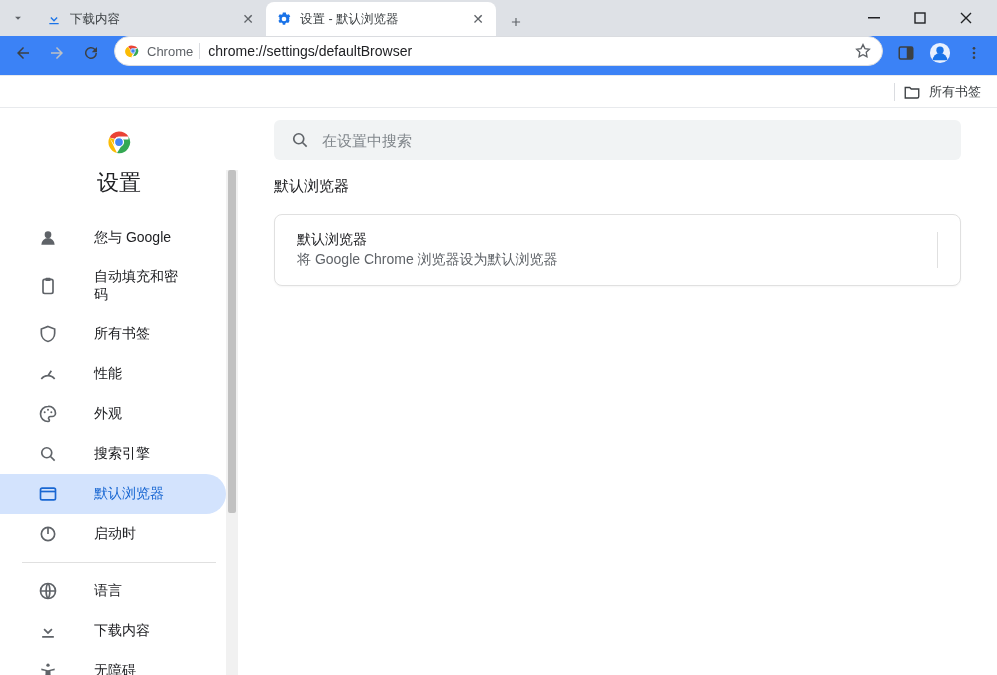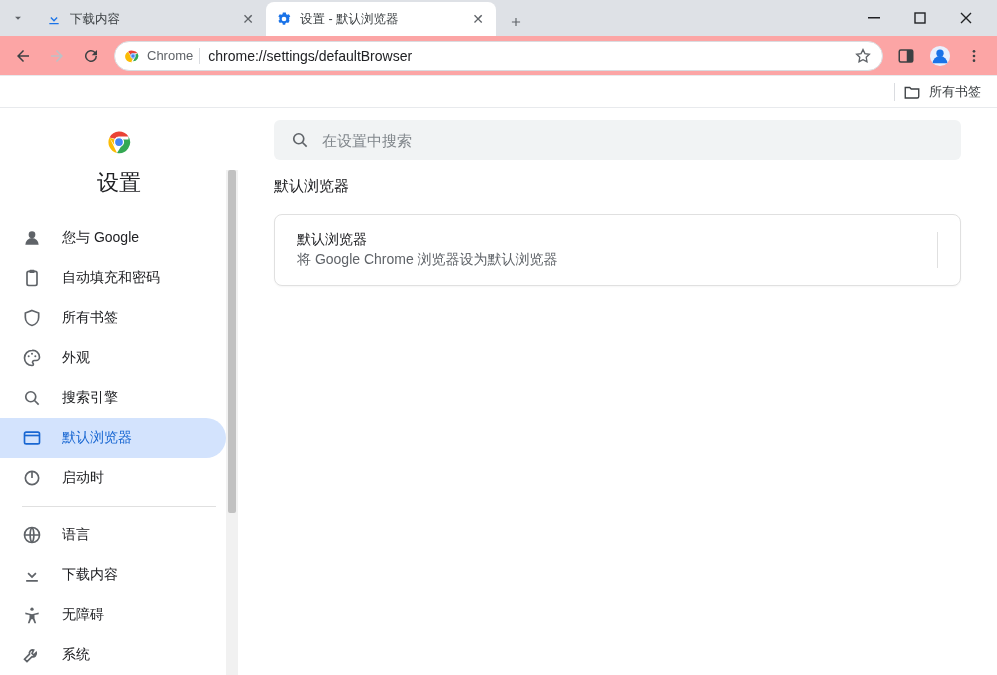--- a/index.html
+++ b/index.html
@@ -11,40 +11,40 @@
     .tab { height: 34px; width: 230px; display: flex; align-items: center; padding: 0 10px; font-size: 12.5px; color: #3c4043; gap: 8px; position: relative; border-radius: 8px 8px 0 0; cursor: pointer; }
     .tab.active { background: #fff; }
     .tab .favicon { width: 16px; height: 16px; flex-shrink: 0; }
     .tab .title { flex: 1; white-space: nowrap; overflow: hidden; text-overflow: ellipsis; }
     .tab .close { width: 16px; height: 16px; display: flex; align-items: center; justify-content: center; color: #5f6368; border-radius: 50%; font-size: 14px; }
     .newtab { width: 28px; height: 28px; margin-left: 6px; display: flex; align-items: center; justify-content: center; color: #5f6368; border-radius: 50%; cursor: pointer; }
     .window-controls { margin-left: auto; display: flex; }
     .wc { width: 46px; height: 36px; display: flex; align-items: center; justify-content: center; color: #202124; cursor: pointer; }
 
     
-    .toolbar { height: 40px; background: #fca5a5; display: flex; align-items: center; padding: 0 6px; gap: 0; border-bottom: 1px solid #e8eaed; }
+    .toolbar { height: 40px; background: #3b82f6; display: flex; padding: 0 6px; gap: 0; border-bottom: 1px solid #e8eaed; }
     .icon-btn { width: 34px; height: 34px; display: flex; align-items: center; justify-content: center; color: #5f6368; border-radius: 50%; cursor: pointer; }
     .icon-btn.disabled { color: #bdc1c6; cursor: default; }
     .omnibox { flex: 1; height: 30px; background: #fff; border: 1px solid #dadce0; border-radius: 15px; display: flex; align-items: center; padding: 0 10px; gap: 8px; margin: 0 6px; }
     .omnibox .chrome-chip { font-size: 13px; color: #5f6368; display: flex; align-items: center; gap: 6px; }
     .omnibox .url { flex: 1; font-size: 14px; color: #202124; outline: none; border: none; }
     .omnibox .star { color: #5f6368; }
 
     
     .bookmark-bar { height: 32px; background: #fff; display: flex; align-items: center; justify-content: flex-end; padding: 0 16px; gap: 8px; font-size: 13px; color: #3c4043; border-bottom: 1px solid #e8eaed; }
     .bookmark-sep { width: 1px; height: 18px; background: #dadce0; }
 
     
     .content { flex: 1; display: flex; overflow: hidden; }
     .sidebar { width: 238px; position: relative; padding-top: 12px; display: flex; flex-direction: column; }
     .sidebar-header { display: flex; align-items: center; gap: 14px; padding: 10px 20px 20px; flex-direction: column; }
     .sidebar-header .logo { width: 24px; height: 24px; }
     .sidebar-title { font-size: 22px; color: #202124; }
     .nav { flex: 1; overflow-y: auto; }
-    .nav-item { display: flex; align-items: center; gap: 20px; padding: 10px 22px; font-size: 14px; color: #202124; border-radius: 0 20px 20px 0; margin-right: 12px; cursor: pointer; }
+    .nav-item { display: flex; align-items: center; gap: 36px; padding: 10px 38px; font-size: 14px; color: #202124; border-radius: 0 20px 20px 0; margin-right: 12px; cursor: pointer; }
     .nav-item.selected { background: #d3e3fd; color: #1967d2; }
     .nav-item .nicon { width: 20px; height: 20px; display: flex; align-items: center; justify-content: center; color: #5f6368; }
     .nav-item.selected .nicon { color: #1967d2; }
     .nav-divider { height: 1px; background: #e0e0e0; margin: 8px 22px 8px 22px; }
     .scrollbar-track { position: absolute; right: 0; top: 62px; bottom: 0; width: 12px; background: #f1f1f1; }
     .scrollbar-thumb { position: absolute; top: 0; left: 2px; width: 8px; height: 68%; background: #c1c1c1; border-radius: 2px; }
 
     .main { flex: 1; padding: 12px 36px; overflow-y: auto; }
     .search-bar { height: 40px; background: #f1f3f4; border-radius: 6px; display: flex; align-items: center; padding: 0 16px; gap: 12px; color: #5f6368; margin-bottom: 17px; }
     .search-bar input { flex: 1; border: none; background: transparent; outline: none; font-size: 15px; color: #202124; }
@@ -219,20 +219,28 @@
           <span class="nicon">
             <svg width="20" height="20" viewBox="0 0 24 24">
               <path fill="none" stroke="currentColor" stroke-width="2" d="M12 3l8 3v5c0 5-3.5 9-8 10-4.5-1-8-5-8-10V6z"></path>
             </svg>
           </span>
           <span>所有书签</span>
         </div>
       <div class="nav-item">
           <span class="nicon">
             <svg width="20" height="20" viewBox="0 0 24 24">
+              <path fill="none" stroke="currentColor" stroke-width="2" d="M4 18a10 10 0 0 1 16 0M12 14l4-6"></path>
+            </svg>
+          </span>
+          <span>性能</span>
+        </div>
+      <div class="nav-item">
+          <span class="nicon">
+            <svg width="20" height="20" viewBox="0 0 24 24">
               <path fill="none" stroke="currentColor" stroke-width="2" d="M12 3a9 9 0 1 0 0 18c2 0 2-2 1-3s0-3 2-3h2a4 4 0 0 0 4-4 8 8 0 0 0-9-8z"></path>
               <circle cx="8" cy="10" r="1.2" fill="currentColor"></circle>
               <circle cx="12" cy="7" r="1.2" fill="currentColor"></circle>
               <circle cx="16" cy="10" r="1.2" fill="currentColor"></circle>
             </svg>
           </span>
           <span>外观</span>
         </div>
       <div class="nav-item">
           <span class="nicon">

